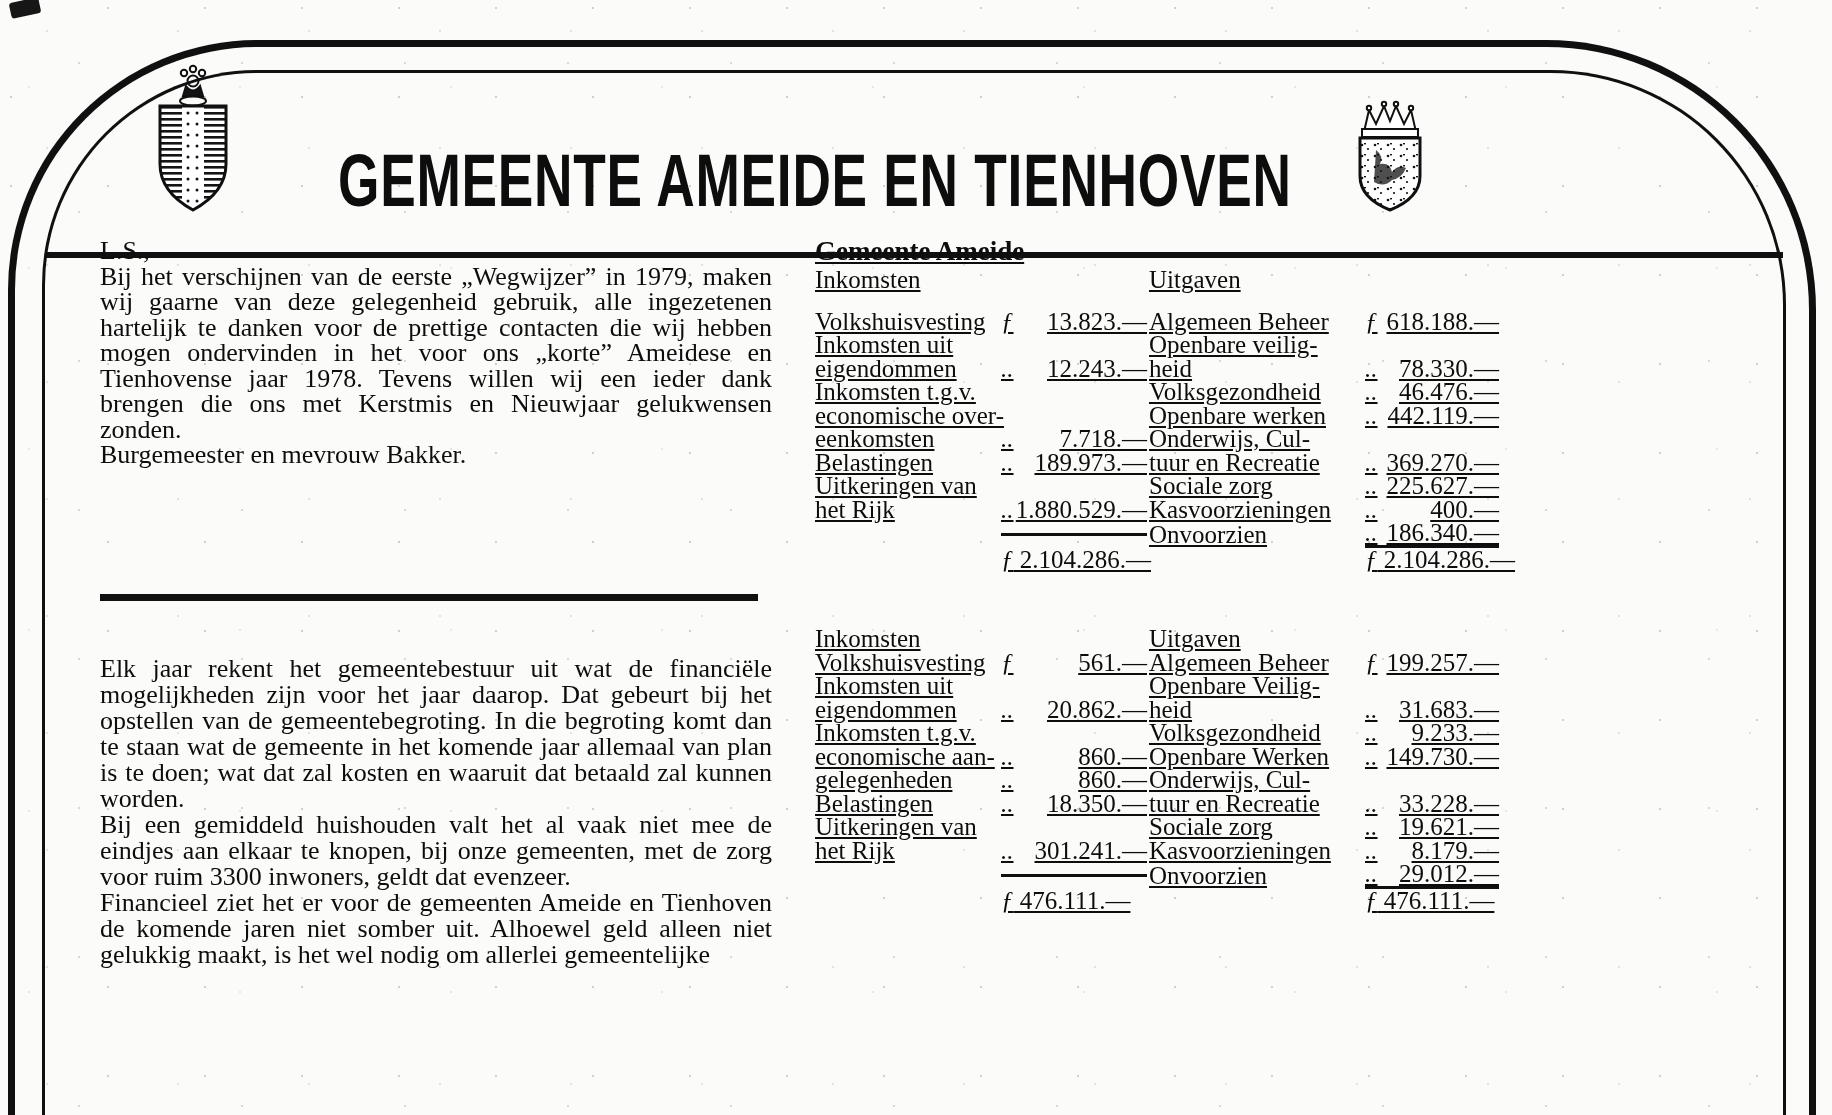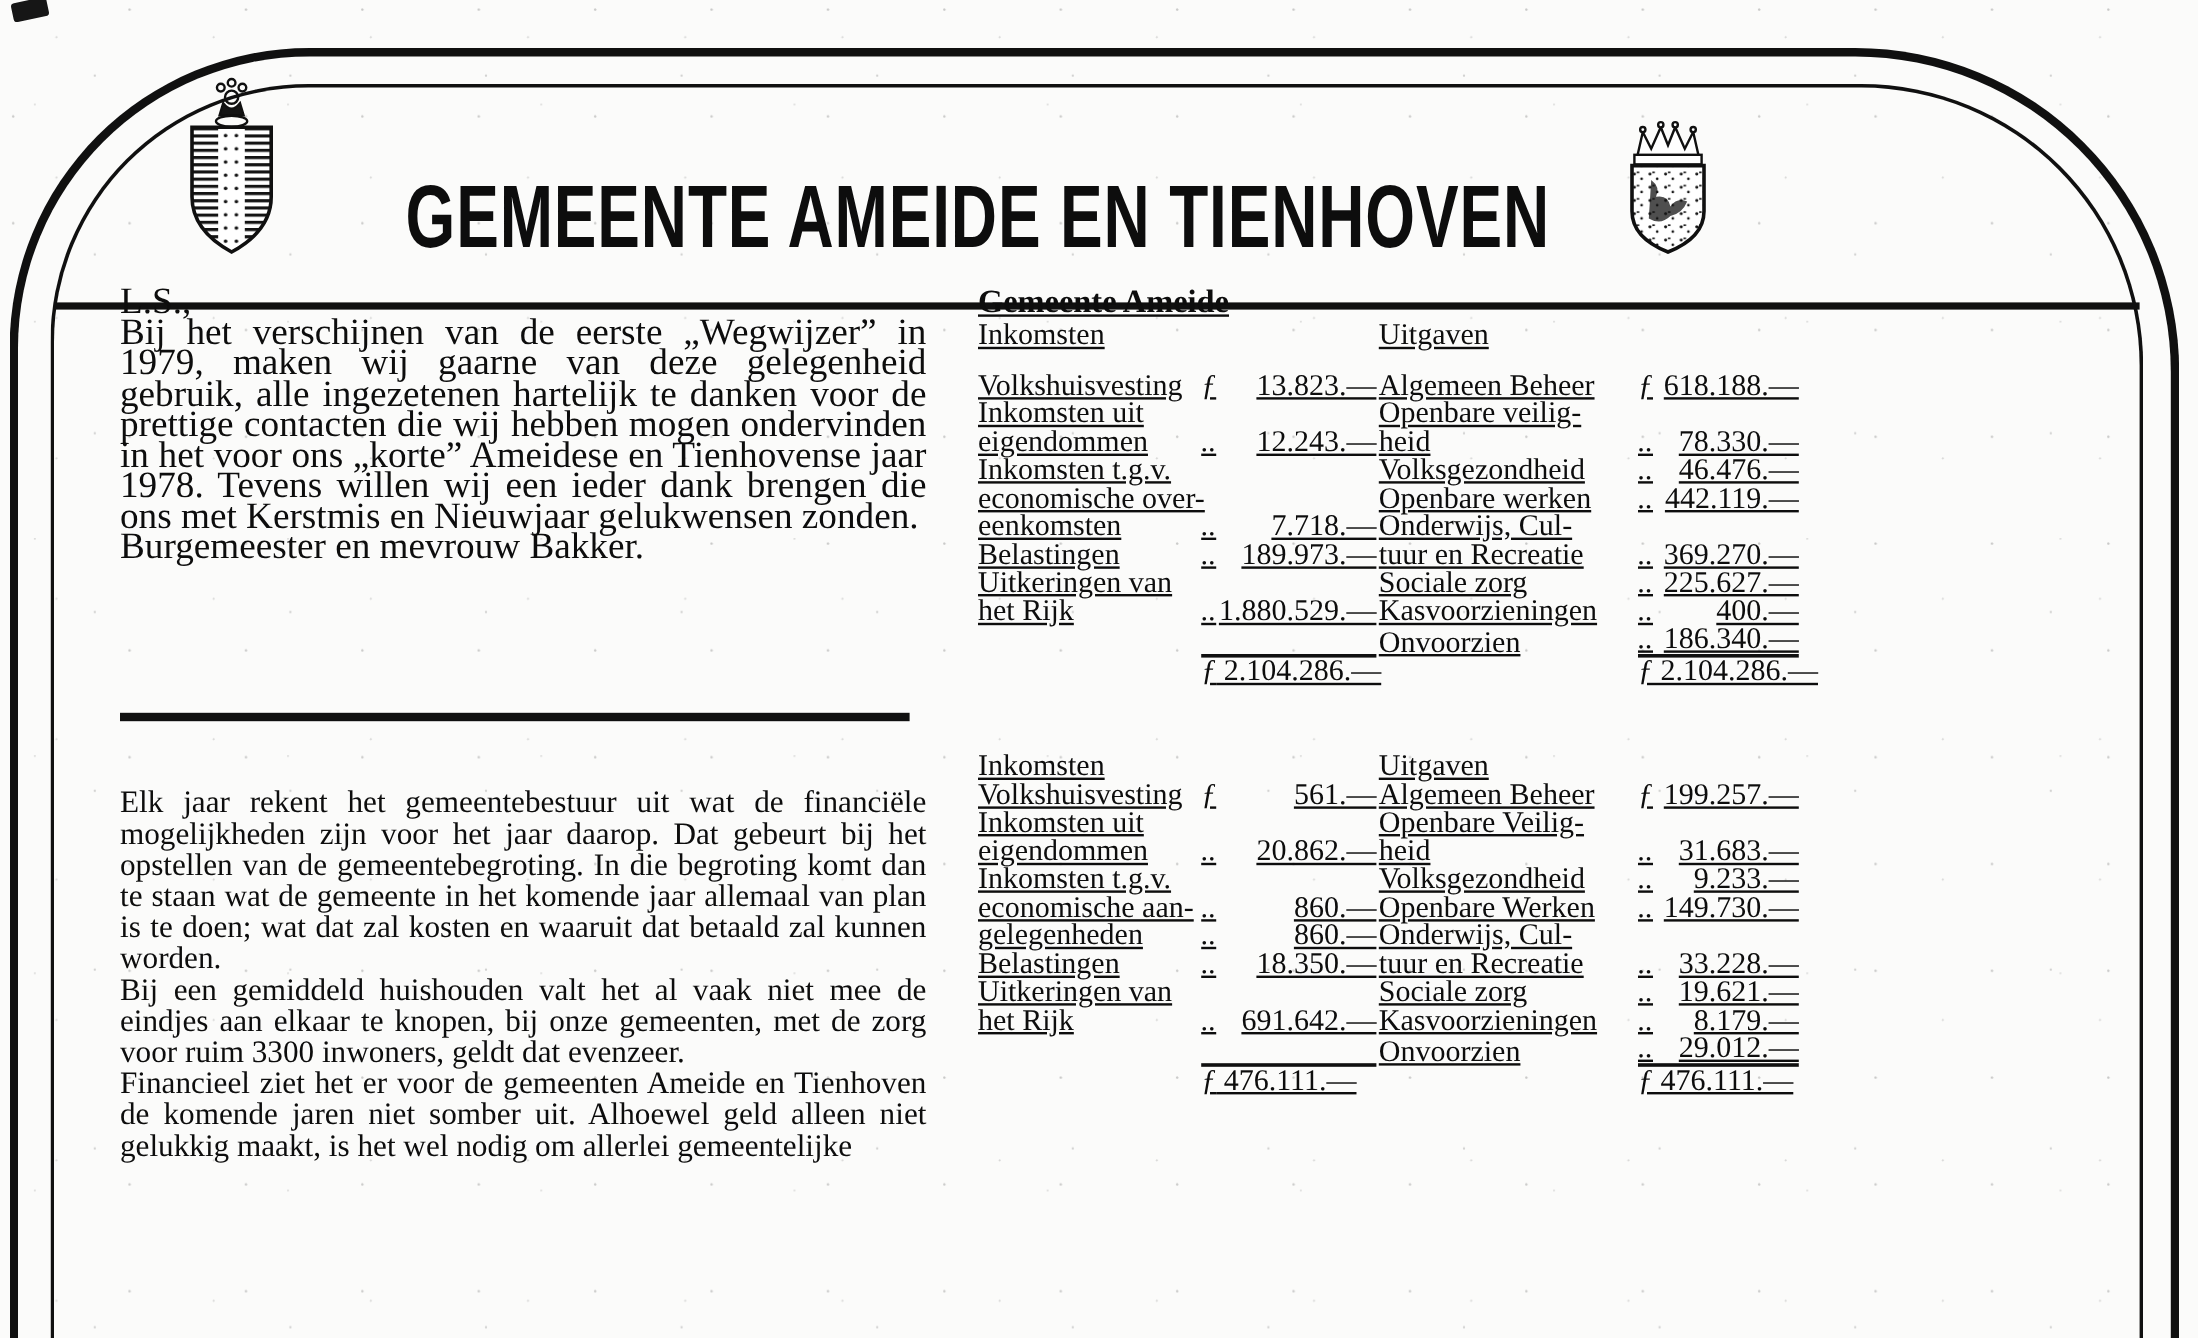--- a/index.html
+++ b/index.html
@@ -38,33 +38,33 @@
     position:absolute;left:338px;top:144px;
     font-family:"Liberation Sans", sans-serif;
     font-weight:bold;font-size:74px;line-height:74px;
     letter-spacing:1px;white-space:nowrap;
     transform:scaleX(.72);transform-origin:left center;
   }
   .arms-left{position:absolute;left:148px;top:64px;width:90px;height:156px;}
   .arms-right{position:absolute;left:1346px;top:98px;width:88px;height:116px;}
 
   
-  .col-left{position:absolute;left:100px;top:238px;width:672px;font-size:31px;line-height:25.5px;}
+  .col-left{position:absolute;left:100px;top:238px;width:672px;font-size:26px;line-height:25.5px;}
   .col-left p{margin:0;text-align:justify;}
   .salutation{text-align:left;}
   .signature{margin-top:10px;margin-left:292px;text-align:left;}
   .left-rule{position:absolute;left:100px;top:594px;width:658px;height:7px;background:#101010;}
   .article{position:absolute;left:100px;top:656px;width:672px;font-size:26px;line-height:26px;}
   .article .sec-h{font-weight:bold;font-size:27px;line-height:32px;margin:0;text-align:left;}
   .article p{margin:0;text-align:justify;}
 
   
   .col-right{position:absolute;left:815px;top:236px;width:690px;font-size:25px;line-height:23.5px;text-decoration:underline;}
   .sec-h2{font-weight:bold;font-size:27px;line-height:30px;margin:0 0 2px 0;}
-  .trow{display:flex;align-items:flex-end;white-space:nowrap;}
+  .trow{display:flex;align-items:center;white-space:nowrap;}
   .cl{display:inline-block;}
   .il{width:186px;}
   .el{width:216px;padding-left:2px;}
   .pair{display:inline-flex;width:146px;align-items:baseline;}
   .pair.pr{width:134px;}
   .cur{width:26px;font-style:italic;}
   .amt{flex:1;text-align:right;}
   .uline{border-bottom:3px solid #101010;}
   .tot{width:100%;text-align:left;}
   .tot::first-letter{font-style:italic;}
@@ -402,21 +402,21 @@
       <span class="cl el">Sociale zorg</span>
       <span class="pair pr">
           <span class="cur">..</span>
           <span class="amt">19.621.—</span>
         </span>
     </div>
     <div class="trow">
       <span class="cl il">het Rijk</span>
       <span class="pair">
           <span class="cur">..</span>
-          <span class="amt">691.642.—</span>
+          <span class="amt">301.241.—</span>
         </span>
       <span class="cl el">Kasvoorzieningen</span>
       <span class="pair pr">
           <span class="cur">..</span>
           <span class="amt">8.179.—</span>
         </span>
     </div>
 
     <div class="trow">
       <span class="cl il"></span>

